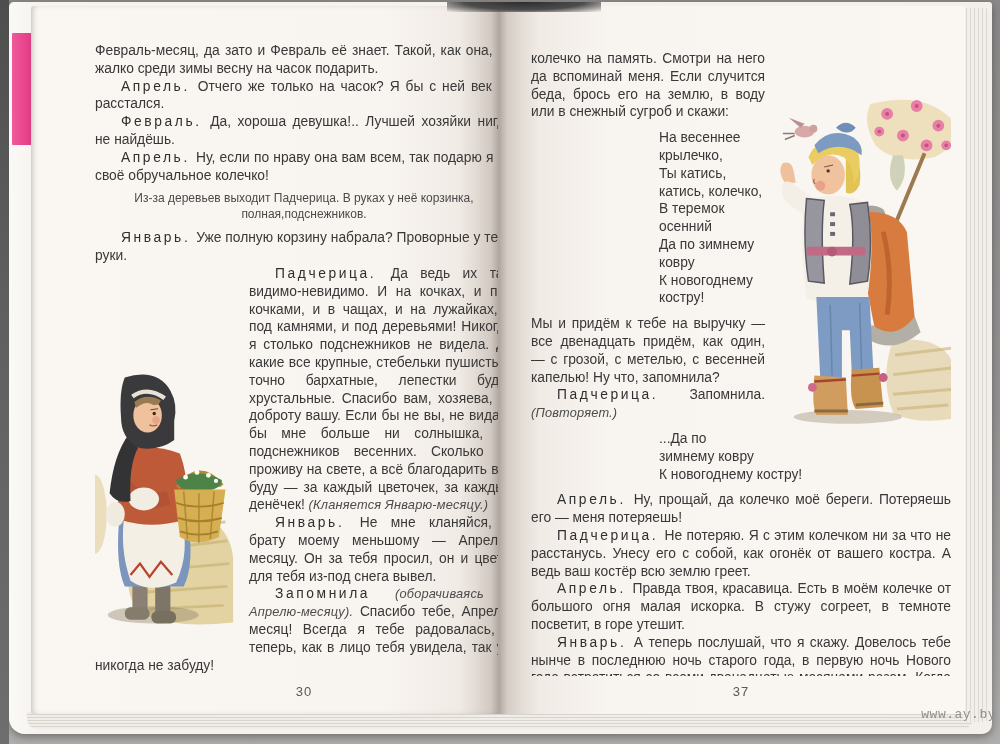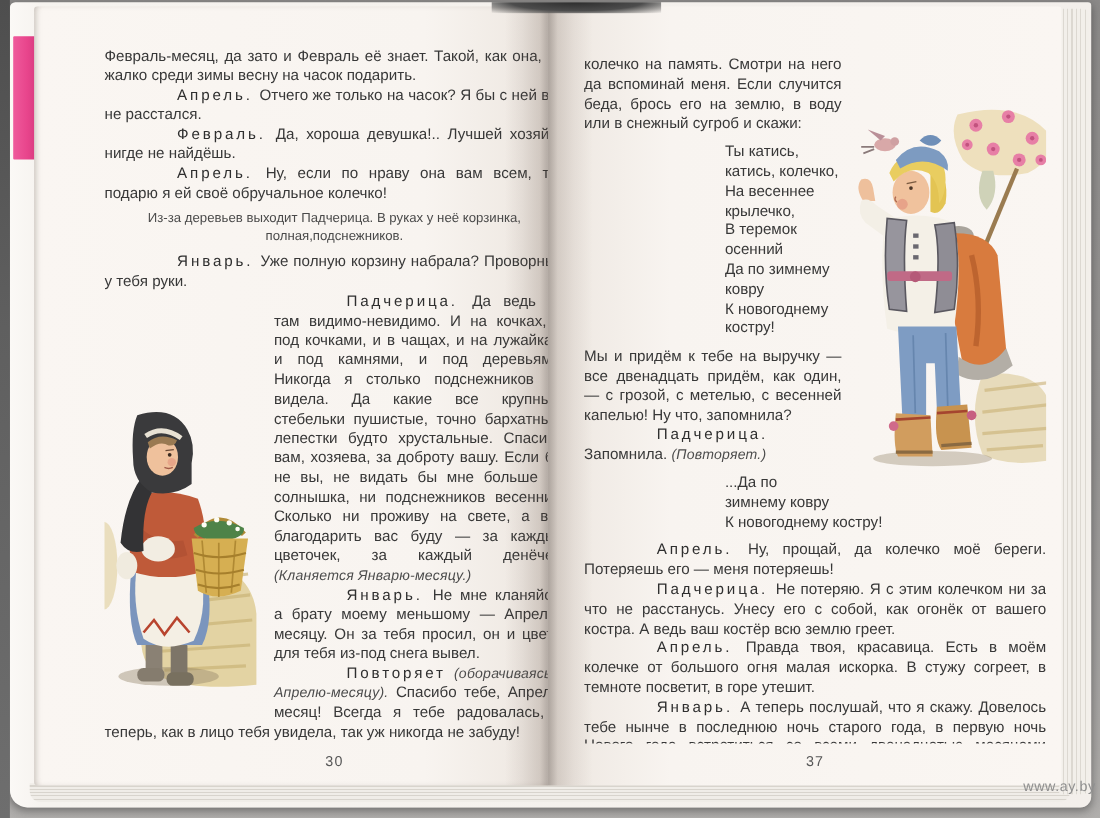--- a/index.html
+++ b/index.html
@@ -28,32 +28,32 @@
   .gutter-shadow{position:absolute;left:450px;top:4px;width:80px;height:708px;pointer-events:none;
     background:linear-gradient(90deg,rgba(90,70,60,0) 0%,rgba(90,70,60,.16) 40%,rgba(55,42,36,.30) 50%,rgba(90,70,60,.14) 60%,rgba(90,70,60,0) 100%);}
   .gutter-top-notch{position:absolute;left:438px;top:0;width:154px;height:10px;
     background:radial-gradient(ellipse at 50% 0%,#2d2d2d 0%,#4c4c4c 55%,rgba(90,90,90,0) 100%);}
   .text-block{position:absolute;overflow:hidden;color:#383838;font-size:13.8px;
     line-height:17.8px;text-align:justify;}
   .tb-left{left:64px;top:36px;width:418px;height:634px;}
   .tb-right{left:33px;top:44px;width:420px;height:626px;}
   .para{margin:0;text-indent:26px;}
   .no-indent{text-indent:0;}
-  .speaker{letter-spacing:2.6px;color:#2f2f2f;padding-right:2px;margin-left:40px;}
+  .speaker{letter-spacing:2.6px;color:#2f2f2f;padding-right:2px;}
   .aside{font-style:italic;font-size:12.8px;color:#4c4c4c;letter-spacing:.2px;}
   .stage{margin:7px 0;text-align:center;text-indent:0;font-size:12px;line-height:15.5px;color:#4a4a4a;}
   .verse{margin:8px 0 8px 128px;text-align:left;text-indent:0;}
   .verse-line{display:block;}
   .page-number{position:absolute;top:678px;text-align:center;font-size:13px;color:#585858;letter-spacing:1px;}
   .pn-left{left:64px;width:418px;}
   .pn-right{left:33px;width:420px;}
   .illus-girl{float:left;width:152px;height:272px;margin:98px 14px 4px -12px;}
   .illus-boy{float:right;width:182px;height:334px;margin:42px -8px 6px 12px;}
   .illus-girl svg,.illus-boy svg{display:block;width:100%;height:100%;}
-  .watermark{position:absolute;right:4px;bottom:22px;font-family:Liberation Sans, sans-serif;
+  .watermark{position:absolute;right:4px;bottom:22px;font-family:Liberation Mono, monospace;
     font-size:13px;color:#8f8f8f;letter-spacing:.5px;}
 </style>
 </head>
 <body>
 
 <div class="scene">
   <div class="book">
     <div class="cover">
       <div class="pink-label"></div>
     </div>
@@ -125,21 +125,21 @@
           </span>
           <span class="speaker">Падчерица.</span>
           <span>Да ведь их там видимо-невидимо. И на кочках, и под кочками, и в чащах, и на лужайках, и под камнями, и под деревьями! Никогда я столько подснежников не видела. Да какие все крупные, стебельки пушистые, точно бархатные, лепестки будто хрустальные. Спасибо вам, хозяева, за доброту вашу. Если бы не вы, не видать бы мне больше ни солнышка, ни подснежников весенних. Сколько ни проживу на свете, а всё благодарить вас буду — за каждый цветочек, за каждый денёчек!</span>
           <span class="aside">(Кланяется Январю-месяцу.)</span>
         </p>
         <p class="para">
           <span class="speaker">Январь.</span>
           <span>Не мне кланяйся, а брату моему меньшому — Апрелю-месяцу. Он за тебя просил, он и цветы для тебя из-под снега вывел.</span>
         </p>
         <p class="para">
-          <span class="speaker">Повторяет</span>
+          <span class="speaker">Запомнила</span>
           <span class="aside">(оборачиваясь к Апрелю-месяцу).</span>
           <span>Спасибо тебе, Апрель-месяц! Всегда я тебе радовалась, а теперь, как в лицо тебя увидела, так уж никогда не забуду!</span>
         </p>
 
       </div>
       <div class="page-number pn-left">30</div>
     </div>
 
     <div class="page page-right">
       <div class="text-block tb-right">
@@ -203,22 +203,22 @@
               <path d="M76 280 Q73 310 80 320 L108 318 104 278 Z" fill="#c8934f"></path>
               <path d="M38 292 L70 290 M76 286 L104 284" stroke="#a5452f" stroke-width="2.4"></path>
               <circle cx="36" cy="298" r="4.5" fill="#d06a8a"></circle>
               <circle cx="108" cy="288" r="4.5" fill="#c75f80"></circle>
               <path d="M38 322 L72 322 M80 316 L108 314" stroke="#8a6a42" stroke-width="3"></path>
             </svg>
           </span>
           <span>колечко на память. Смотри на него да вспоминай меня. Если случится беда, брось его на землю, в воду или в снежный сугроб и скажи:</span>
         </p>
         <div class="verse">
+          <span class="verse-line">На весеннее крылечко,</span>
           <span class="verse-line">Ты катись, катись, колечко,</span>
-          <span class="verse-line">На весеннее крылечко,</span>
           <span class="verse-line">В теремок осенний</span>
           <span class="verse-line">Да по зимнему ковру</span>
           <span class="verse-line">К новогоднему костру!</span>
         </div>
         <p class="para no-indent">
           <span>Мы и придём к тебе на выручку — все двенадцать придём, как один, — с грозой, с метелью, с весенней капелью! Ну что, запомнила?</span>
         </p>
         <p class="para">
           <span class="speaker">Падчерица.</span>
           <span>Запомнила.</span>

